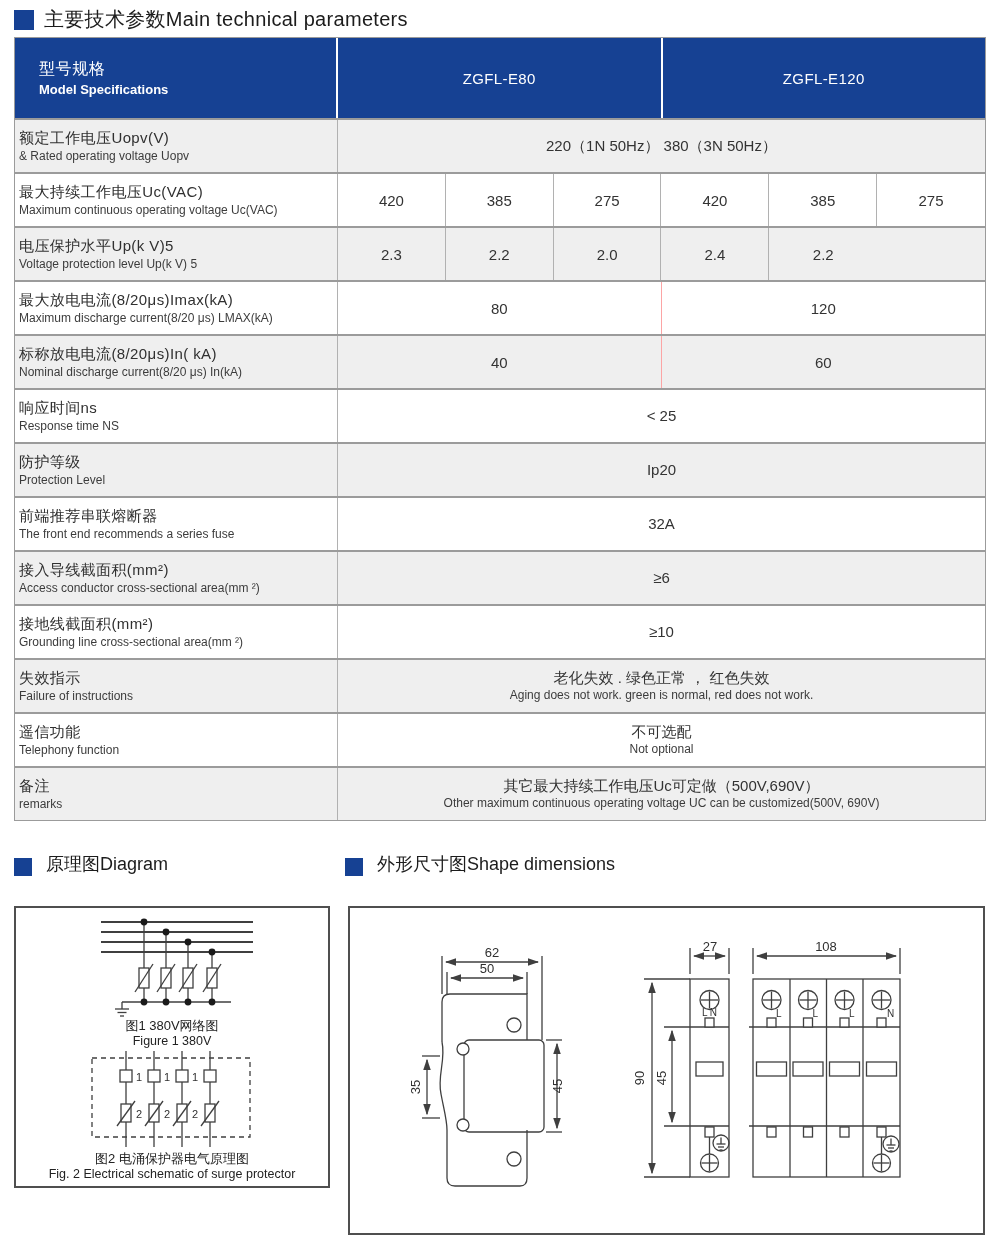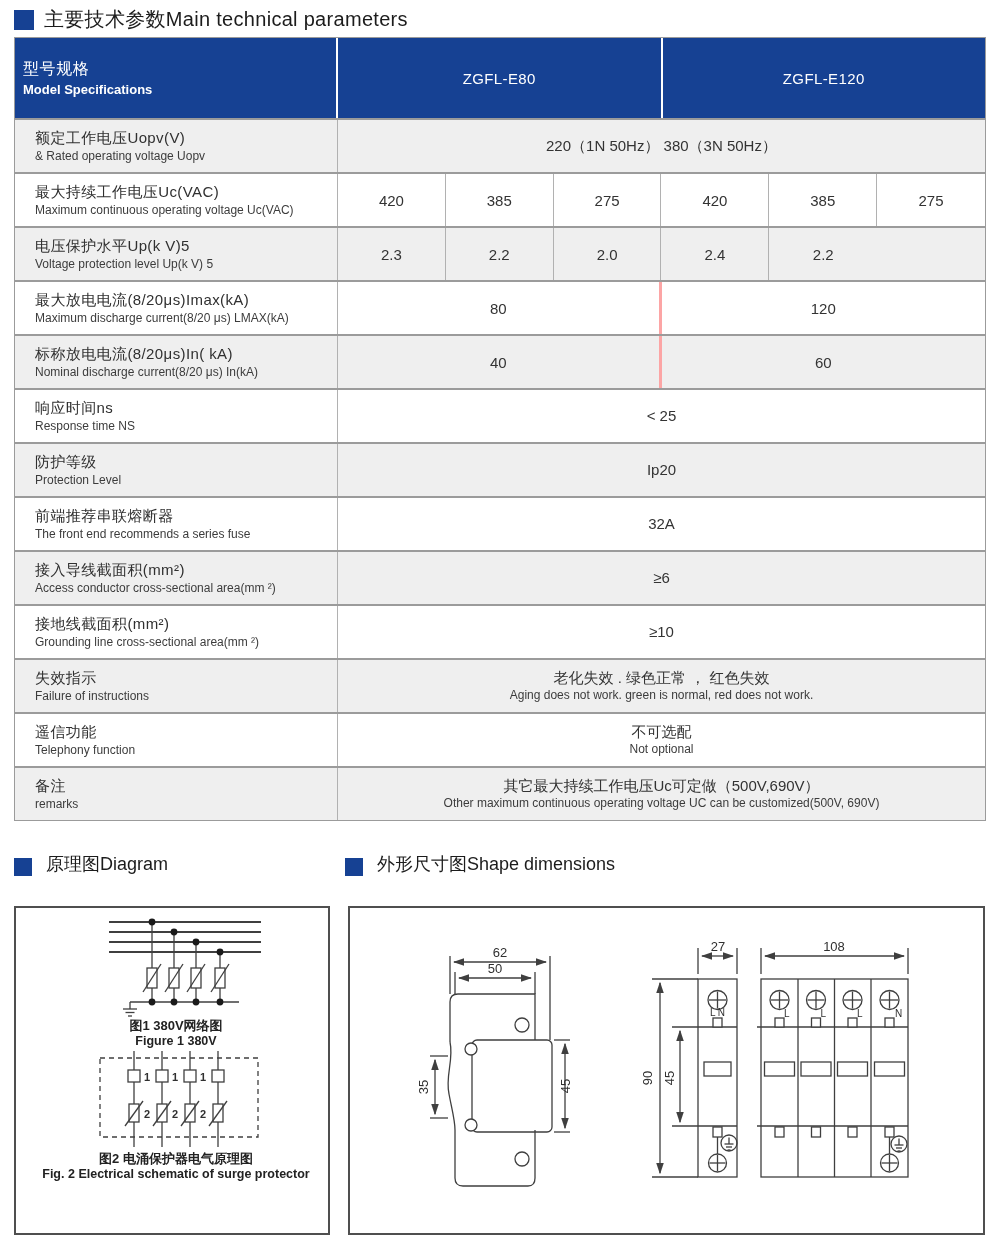--- a/index.html
+++ b/index.html
@@ -8,47 +8,47 @@
     font-family:"Liberation Sans","DejaVu Sans",sans-serif;color:#333;
     -webkit-font-smoothing:antialiased;
   }
   .sq{width:20px;height:20px;background:#164193;flex:0 0 auto;}
   .title-row{position:absolute;left:14px;top:6px;display:flex;align-items:center;gap:10px;}
   .title-text{font-size:20px;color:#1c1c1c;font-weight:500;letter-spacing:.3px;}
 
   
   .spec-table{position:absolute;left:14px;top:37px;width:972px;border:1px solid #9b9b9b;box-sizing:border-box;background:#fff;}
   .hrow{display:flex;height:80px;background:#164193;color:#fff;}
-  .hcell-label{width:323px;box-sizing:border-box;padding-left:8px;display:flex;flex-direction:column;justify-content:center;border-right:2px solid #fff;}
+  .hcell-label{width:323px;box-sizing:border-box;padding-left:24px;display:flex;flex-direction:column;justify-content:center;border-right:2px solid #fff;}
   .hcell-label .zh{font-size:16px;letter-spacing:.6px;}
   .hcell-label .en{font-size:13px;margin-top:2px;font-weight:bold;}
   .hcell-model{flex:1;display:flex;align-items:center;justify-content:center;font-size:15px;letter-spacing:.4px;}
   .hcell-model.first{border-right:2px solid #fff;}
 
   .row{display:flex;height:54px;box-sizing:border-box;border-top:2px solid #9b9b9b;background:#fff;}
   .row.alt{background:#efefef;}
-  .lcell{width:323px;box-sizing:border-box;padding-left:20px;display:flex;flex-direction:column;justify-content:center;border-right:1px solid #b1b1b1;}
+  .lcell{width:323px;box-sizing:border-box;padding-left:4px;display:flex;flex-direction:column;justify-content:center;border-right:1px solid #b1b1b1;}
   .lcell .zh{font-size:15px;color:#303030;letter-spacing:.4px;}
   .lcell .en{font-size:12px;color:#3c3c3c;margin-top:1px;}
   .vwrap{flex:1;display:flex;}
   .v6{width:16.6667%;box-sizing:border-box;display:flex;align-items:center;justify-content:center;font-size:15px;border-right:1px solid #b1b1b1;}
   .v6:last-child,.v2:last-child{border-right:none;}
-  .v2{width:50%;box-sizing:border-box;display:flex;align-items:center;justify-content:center;font-size:15px;border-right:3px solid #fca5a5;}
+  .v2{width:50%;box-sizing:border-box;display:flex;align-items:center;justify-content:center;font-size:15px;border-right:1px solid #fca5a5;}
   .vspan{flex:1;display:flex;flex-direction:column;align-items:center;justify-content:center;font-size:15px;line-height:1.25;}
   .vspan .en{font-size:12px;color:#3c3c3c;}
 
   
   .sec{position:absolute;top:852px;display:flex;align-items:flex-end;gap:14px;}
   .sec .sq{width:18px;height:18px;}
   .sec-text{font-size:18px;color:#1c1c1c;font-weight:500;}
   .sec-diagram{left:14px;}
   .sec-shape{left:345px;}
 
-  .box{position:absolute;top:906px;border:2px solid #4f4f4f;box-sizing:border-box;background:#fff;padding-left:8px;}
-  .box-left{left:14px;width:316px;height:329px;text-align:center;overflow:hidden;font-weight:bold;}
+  .box{position:absolute;top:906px;border:2px solid #4f4f4f;box-sizing:border-box;background:#fff;}
+  .box-left{left:14px;width:316px;height:282px;text-align:center;overflow:hidden;}
   .box-right{left:348px;width:637px;height:329px;overflow:hidden;}
 
   .cap{font-size:13px;color:#222;line-height:1.22;}
   .cap .en{font-size:12.5px;}
   .note{text-align:left;padding:3px 7px 0;font-size:12.5px;line-height:1.3;color:#222;}
 
   svg{display:block;}
   .stroke{stroke:#3f3f3f;stroke-width:1.3;fill:none;}
   .stroke2{stroke:#3f3f3f;stroke-width:2;fill:none;}
   .dot{fill:#1a1a1a;}

